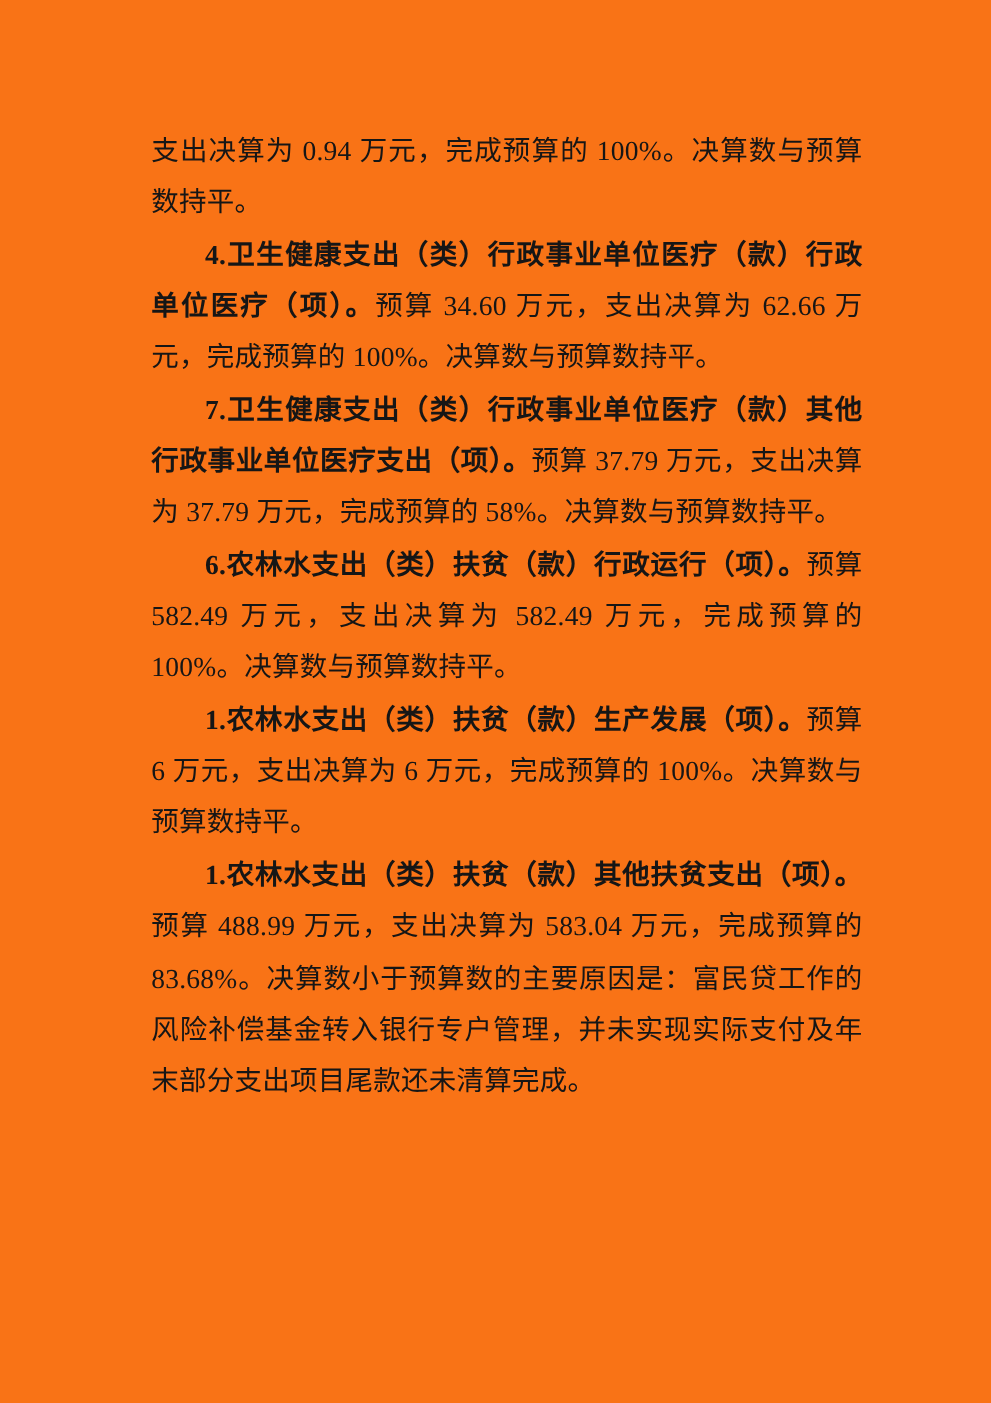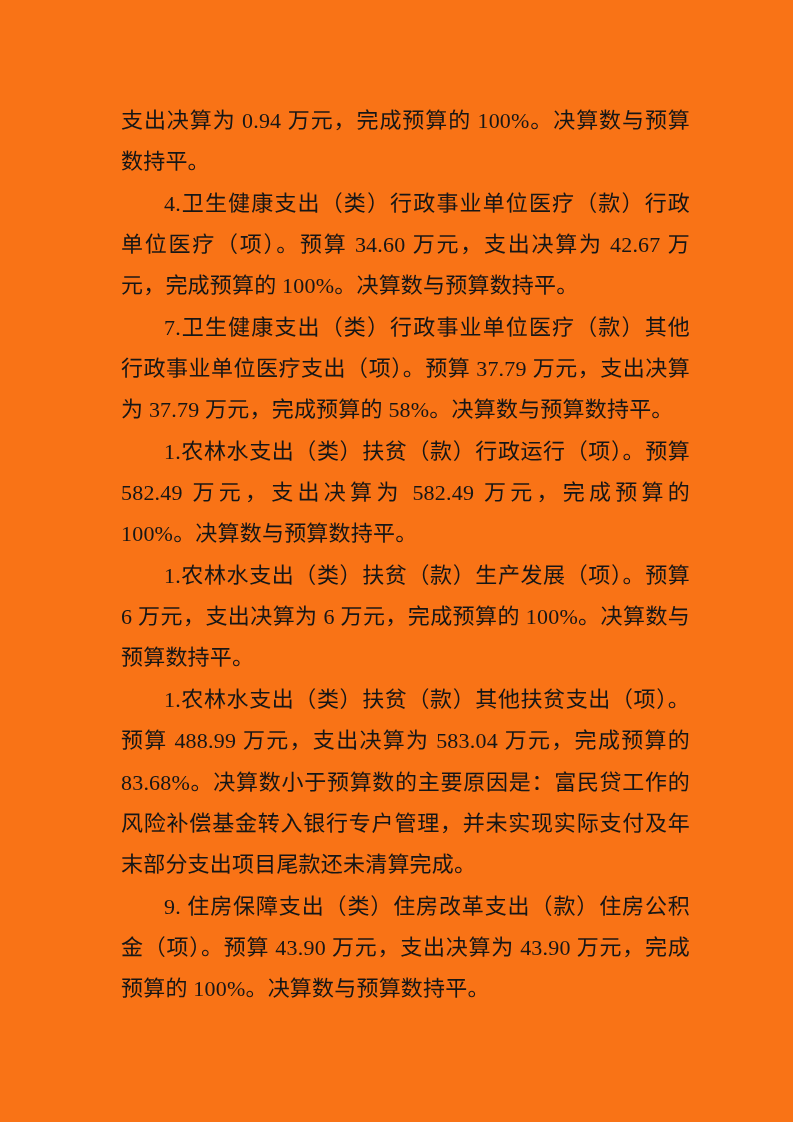--- a/index.html
+++ b/index.html
@@ -29,29 +29,28 @@
   }
   .content p {
     margin: 0;
     padding: 0;
     text-indent: 43px;
   }
   .content p.continuation {
     text-indent: 0;
   }
   .para-heading {
-    font-weight: 400;
+    font-weight: 700;
   }
 </style>
 </head>
 <body>
 
 <main class="page" style="background: #f97316;">
   <section class="content" id="paragraphs" style="color: rgb(22, 22, 22);">
       <p class="para continuation"><span class="para-body">支出决算为 0.94 万元，完成预算的 100%。决算数与预算数持平。</span></p>
-      <p class="para"><strong class="para-heading">4.卫生健康支出（类）行政事业单位医疗（款）行政单位医疗（项）。</strong><span class="para-body">预算 34.60 万元，支出决算为 42.67 万元，完成预算的 100%。决算数与预算数持平。</span></p>
+      <p class="para"><strong class="para-heading">4.卫生健康支出（类）行政事业单位医疗（款）行政单位医疗（项）。</strong><span class="para-body">预算 34.60 万元，支出决算为 62.66 万元，完成预算的 100%。决算数与预算数持平。</span></p>
       <p class="para"><strong class="para-heading">7.卫生健康支出（类）行政事业单位医疗（款）其他行政事业单位医疗支出（项）。</strong><span class="para-body">预算 37.79 万元，支出决算为 37.79 万元，完成预算的 58%。决算数与预算数持平。</span></p>
-      <p class="para"><strong class="para-heading">1.农林水支出（类）扶贫（款）行政运行（项）。</strong><span class="para-body">预算 582.49 万元，支出决算为 582.49 万元，完成预算的 100%。决算数与预算数持平。</span></p>
+      <p class="para"><strong class="para-heading">6.农林水支出（类）扶贫（款）行政运行（项）。</strong><span class="para-body">预算 582.49 万元，支出决算为 582.49 万元，完成预算的 100%。决算数与预算数持平。</span></p>
       <p class="para"><strong class="para-heading">1.农林水支出（类）扶贫（款）生产发展（项）。</strong><span class="para-body">预算 6 万元，支出决算为 6 万元，完成预算的 100%。决算数与预算数持平。</span></p>
       <p class="para"><strong class="para-heading">1.农林水支出（类）扶贫（款）其他扶贫支出（项）。</strong><span class="para-body">预算 488.99 万元，支出决算为 583.04 万元，完成预算的 83.68%。决算数小于预算数的主要原因是：富民贷工作的风险补偿基金转入银行专户管理，并未实现实际支付及年末部分支出项目尾款还未清算完成。</span></p>
-      <p class="para"><strong class="para-heading">9. 住房保障支出（类）住房改革支出（款）住房公积金（项）。</strong><span class="para-body">预算 43.90 万元，支出决算为 43.90 万元，完成预算的 100%。决算数与预算数持平。</span></p>
     </section>
 </main>
 
 </body></html>

